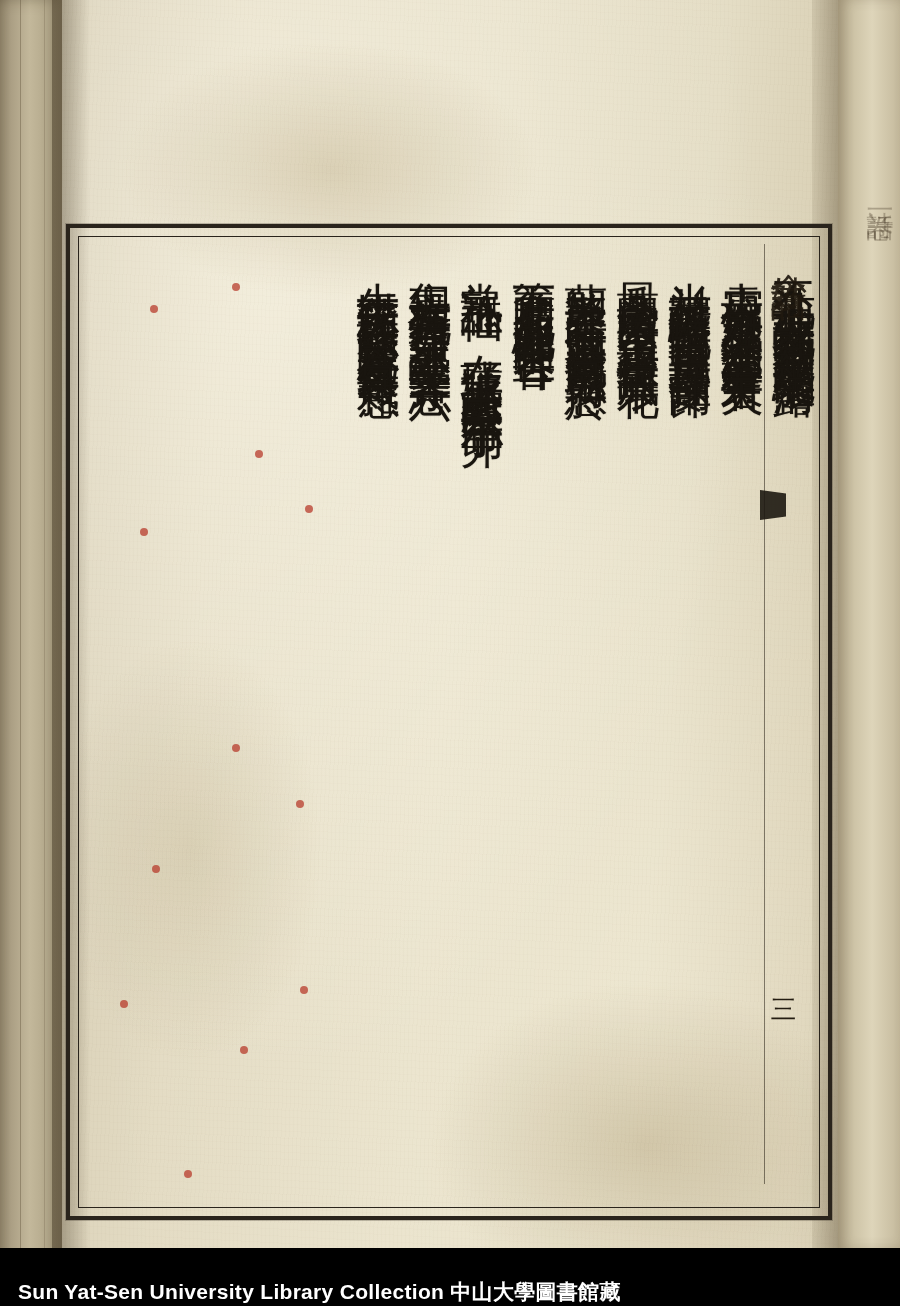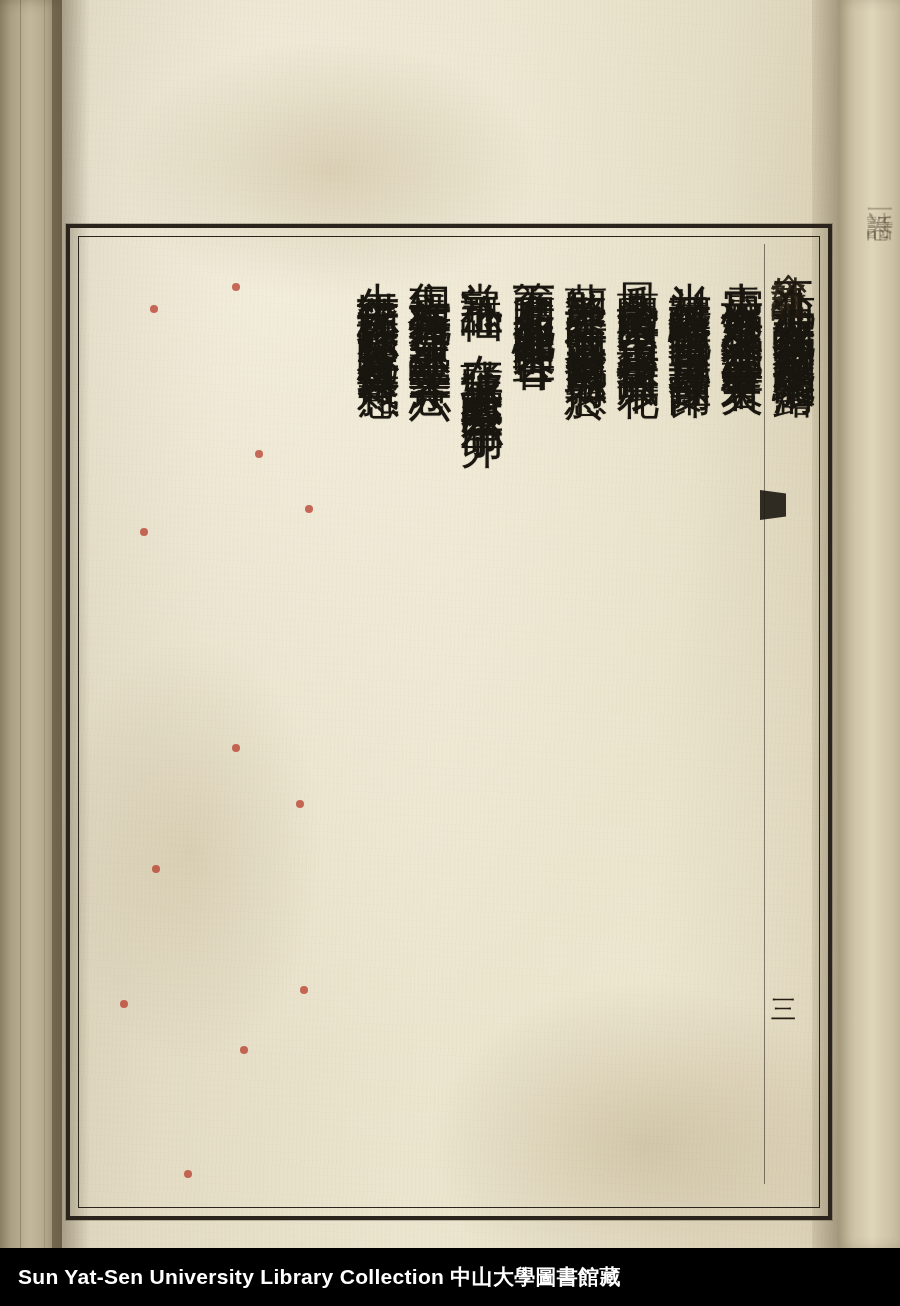--- a/index.html
+++ b/index.html
@@ -191,21 +191,21 @@
     pointer-events: none;
   }
 
   
   .footer {
     position: absolute;
     left: 0; bottom: 0;
     width: 900px; height: 58px;
     background: #000;
     display: flex;
-    align-items: center;
+    align-items: flex-end;
   }
   .footer-text {
     color: #fff;
     font-family: "Liberation Sans", sans-serif;
     font-size: 21px;
     font-weight: bold;
     padding-left: 18px;
     letter-spacing: .3px;
   }
 </style>

